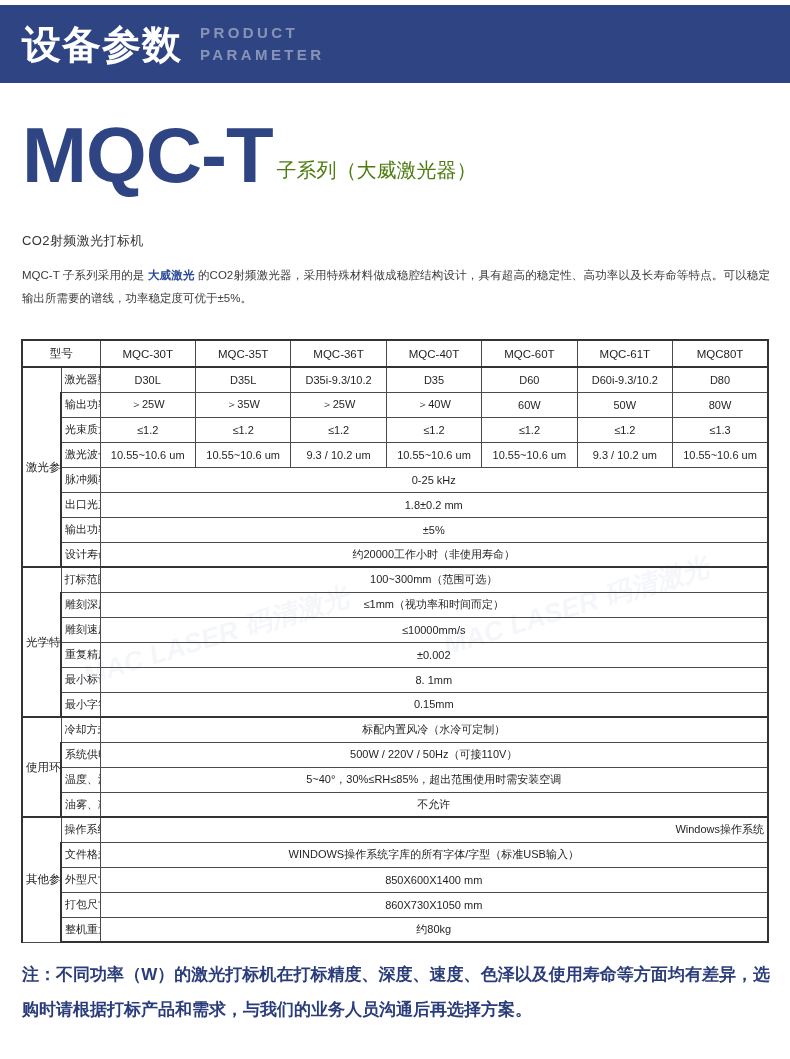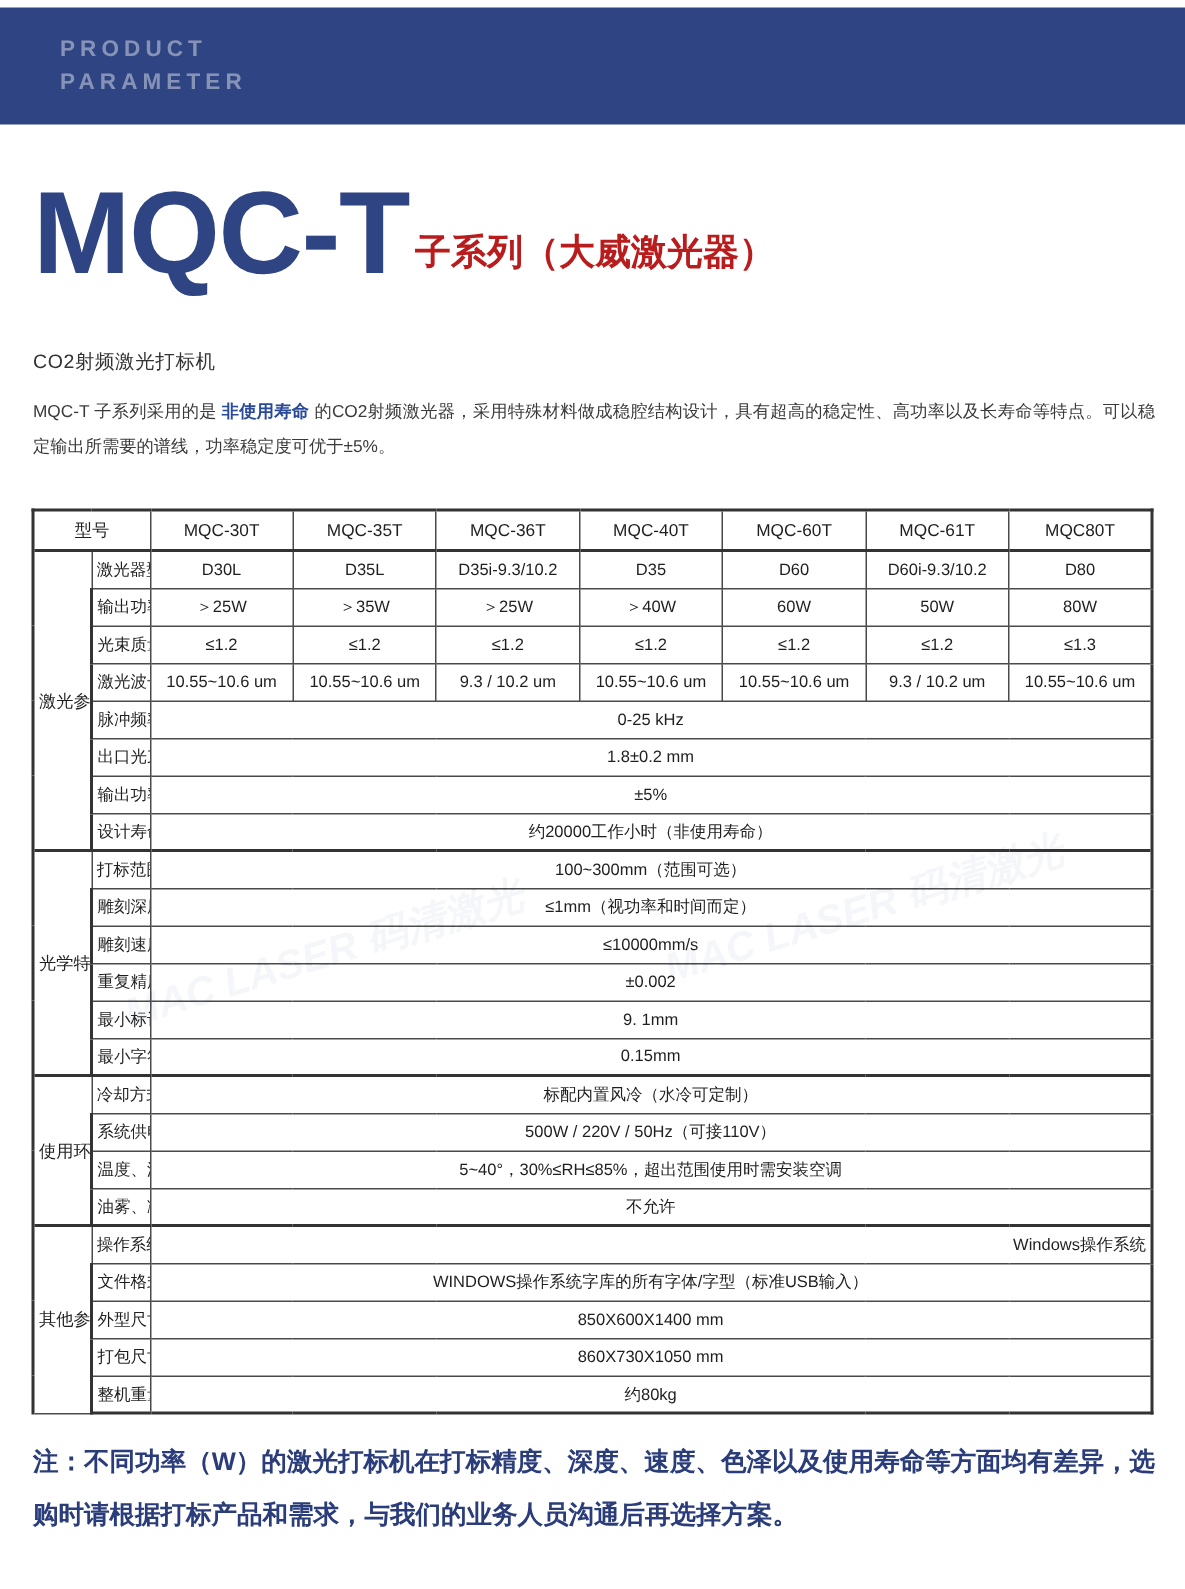--- a/index.html
+++ b/index.html
@@ -53,23 +53,23 @@
     align-items: flex-end;
   }
   .model-title {
     color: #2f4583;
     font-size: 78px;
     font-weight: bold;
     letter-spacing: -1px;
     line-height: 0.95;
   }
   .model-sub {
-    color: #b91c1c;
-    font-size: 24px;
-    font-weight: bold;
+    color: #4d7c0f;
+    font-size: 20px;
+    font-weight: normal;
     padding-bottom: 8px;
     margin-left: 4px;
     white-space: nowrap;
   }
 
   .product-type {
     position: absolute;
     left: 22px; top: 232px;
     font-size: 13px;
     color: #333333;
@@ -156,35 +156,36 @@
     font-weight: bold;
     line-height: 2.05;
     color: #2a3d7a;
     text-align: justify;
   }
 </style>
 </head>
 <body>
 
 <div class="header-band">
+  <div class="header-cn">设备参数</div>
   <div class="header-en">
     <div>PRODUCT</div>
     <div>PARAMETER</div>
   </div>
 </div>
 
 <div class="title-wrap">
   <div class="model-title">MQC-T</div>
   <div class="model-sub">子系列（大威激光器）</div>
 </div>
 
 <div class="product-type">CO2射频激光打标机</div>
 
 <div class="desc">
-  <span>MQC-T 子系列采用的是 </span><b>非使用寿命</b><span> 的CO2射频激光器，采用特殊材料做成稳腔结构设计，具有超高的稳定性、高功率以及长寿命等特点。可以稳定输出所需要的谱线，功率稳定度可优于±5%。</span>
+  <span>MQC-T 子系列采用的是 </span><b>大威激光</b><span> 的CO2射频激光器，采用特殊材料做成稳腔结构设计，具有超高的稳定性、高功率以及长寿命等特点。可以稳定输出所需要的谱线，功率稳定度可优于±5%。</span>
 </div>
 
 <div class="wm wm-1">MAC LASER 码清激光</div>
 <div class="wm wm-2">MAC LASER 码清激光</div>
 
 <table class="spec-table">
   <tbody id="spec-body">
       <tr>
         <td class="hdr group" colspan="2" style="border-left: 2px solid rgb(51, 51, 51);">型号</td>
         <td class="hdr modelhead">MQC-30T</td>
@@ -264,21 +265,21 @@
       <tr>
         <td class="param" style="border-left: 2px solid rgb(51, 51, 51);">雕刻速度</td>
         <td colspan="7" style="border-right: 2px solid rgb(51, 51, 51);">≤10000mm/s</td>
       </tr>
       <tr>
         <td class="param" style="border-left: 2px solid rgb(51, 51, 51);">重复精度</td>
         <td colspan="7" style="border-right: 2px solid rgb(51, 51, 51); margin-top: 20px;">±0.002</td>
       </tr>
       <tr>
         <td class="param" style="border-left: 2px solid rgb(51, 51, 51);">最小标记线宽</td>
-        <td colspan="7" style="border-right: 2px solid rgb(51, 51, 51);">9. 1mm</td>
+        <td colspan="7" style="border-right: 2px solid rgb(51, 51, 51);">8. 1mm</td>
       </tr>
       <tr>
         <td class="param" style="border-left: 2px solid rgb(51, 51, 51);">最小字符高度</td>
         <td colspan="7" style="border-right: 2px solid rgb(51, 51, 51);">0.15mm</td>
       </tr>
       <tr class="sec-top">
         <td class="group" rowspan="4" style="border-top: 2px solid rgb(51, 51, 51); border-left: 2px solid rgb(51, 51, 51);">使用环境</td>
         <td class="param" style="border-top: 2px solid rgb(51, 51, 51);">冷却方式</td>
         <td colspan="7" style="border-top: 2px solid rgb(51, 51, 51); border-right: 2px solid rgb(51, 51, 51);">标配内置风冷（水冷可定制）</td>
       </tr>

